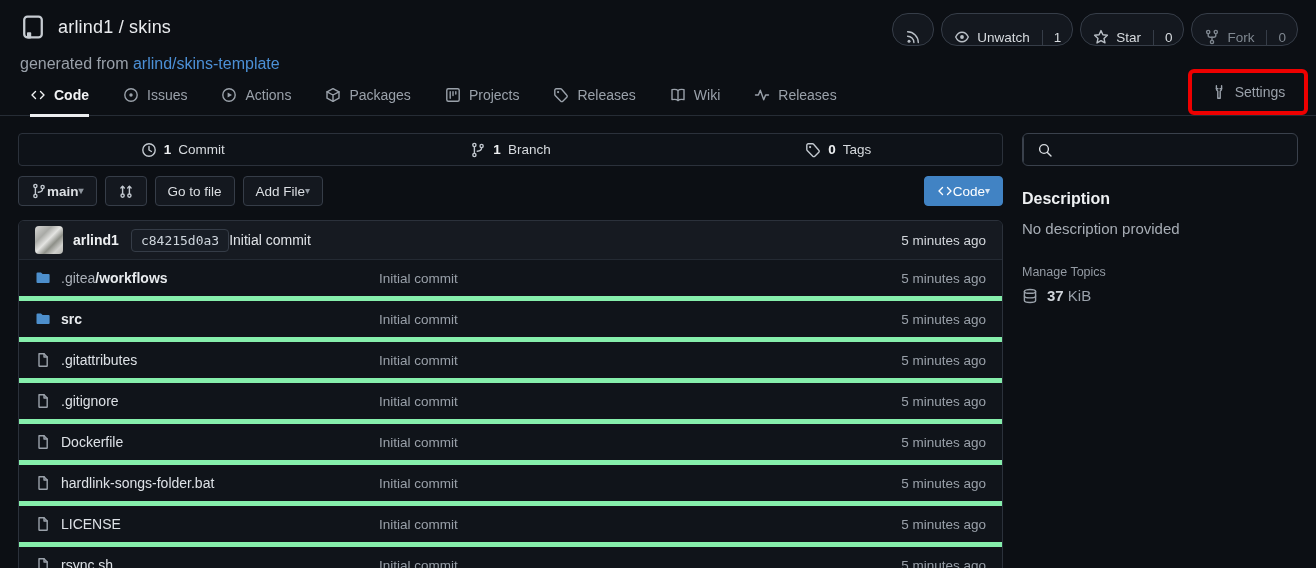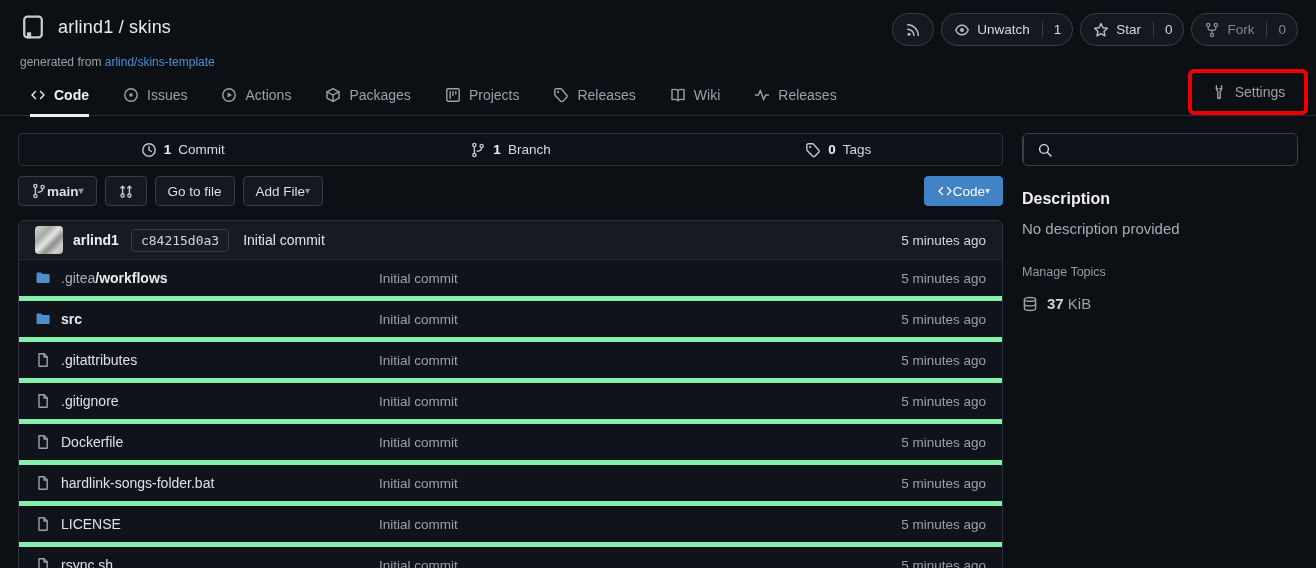--- a/index.html
+++ b/index.html
@@ -10,24 +10,24 @@
   }
   .ic{width:16px;height:16px;flex:none;display:block}
   .ic path,.ic circle,.ic rect,.ic line,.ic polyline,.ic polygon,.ic ellipse{
     fill:none;stroke:currentColor;stroke-width:1.4;stroke-linecap:round;stroke-linejoin:round}
   .ic .fill{fill:currentColor;stroke:none}
   
   .rep-head{position:absolute;left:20px;top:14px;display:flex;align-items:center;gap:12px}
   .rep-head .ic{width:26px;height:26px;color:#c7ccd2}
   .rep-title{font-size:18px;color:#e9ebee;letter-spacing:.2px}
   .rep-title .bold{font-weight:normal}
-  .gen-line{position:absolute;left:20px;top:55px;font-size:12px;color:#99a0a9}
+  .gen-line{position:absolute;left:20px;top:55px;font-size:16px;color:#99a0a9}
   .gen-line a{color:#4c90d6;text-decoration:none;cursor:pointer}
   .head-actions{position:absolute;right:18px;top:13px;display:flex;gap:7px}
-  .hbtn{display:flex;align-items:center;height:31px;border:1px solid #363d48;border-radius:16px;
+  .hbtn{display:flex;align-items:flex-end;height:31px;border:1px solid #363d48;border-radius:16px;
         background:#14181f;color:#d7dbdf;font-size:13.5px;overflow:hidden;cursor:pointer}
   .hbtn .seg{display:flex;align-items:center;gap:7px;padding:0 12px}
   .hbtn .cnt{display:flex;align-items:center;padding:0 11px;border-left:1px solid #363d48}
   .hbtn .ic{color:#b9bfc6}
   .hbtn.dim,.hbtn.dim .ic{color:#7f8790}
   
   .tabbar{position:absolute;left:0;top:78px;width:1316px;height:37px;border-bottom:1px solid #262c35}
   .tabs{display:flex;align-items:stretch;gap:34px;padding-left:30px;height:100%}
   .tab{display:flex;align-items:center;gap:8px;color:#9aa1aa;font-size:14px;cursor:pointer;
        border-bottom:3px solid transparent;margin-bottom:-2px;padding-bottom:2px}
@@ -52,21 +52,21 @@
   .code-btn .ic{color:#fff}
   .code-btn .caret{color:#d6e5f4}
   
   .ftable{margin-top:14px;border:1px solid #2b313b;border-radius:6px;overflow:hidden;background:#10141a}
   .crow{height:38px;display:flex;align-items:center;padding:0 16px;background:#161a21;
         border-bottom:1px solid #242a33;font-size:14px}
   .avatar{width:28px;height:28px;border-radius:4px;margin-right:10px;
         background:linear-gradient(135deg,#d8d8d6 0%,#a9aaa6 30%,#e4e4e2 48%,#8e9089 65%,#cfcfcc 82%,#b4b5b0 100%)}
   .cauthor{font-weight:bold;color:#eef0f2;margin-right:12px;cursor:pointer}
   .chash{font-family:"DejaVu Sans Mono", monospace;font-size:13px;color:#ced5dc;background:#181d25;
-        border:1px solid #353c47;border-radius:4px;padding:3px 9px;margin-right:14px;cursor:pointer}
+        border:1px solid #353c47;border-radius:4px;padding:3px 9px;cursor:pointer}
   .cmsg{color:#e0e3e7;cursor:pointer}
   .ctime{margin-left:auto;color:#d3d7dc;font-size:13.5px}
   .frow{height:36px;display:flex;align-items:center;padding:0 16px;border-bottom:5px solid #86efac;font-size:14px}
   .frow:last-child{border-bottom:none}
   .fname{width:344px;display:flex;align-items:center;gap:10px;box-sizing:border-box;cursor:pointer}
   .fname .ic.folder{color:#4d8fcc}
   .fname .ic.file{color:#9aa1aa}
   .nm{color:#dde1e6}
   .nm .pre{color:#aab0b8}
   .frow.is-folder .nm-main{font-weight:bold;color:#e7eaed}
@@ -76,21 +76,21 @@
   .sidebar{position:absolute;left:1022px;top:133px;width:276px}
   .search{height:31px;border:1px solid #3a414c;border-radius:6px;display:flex;overflow:hidden;background:#0e1218}
   .search input{flex:1;background:transparent;border:none;outline:none;color:#dfe3e7;
         font-family:"Liberation Sans", sans-serif;font-size:13.5px;padding:0 14px}
   .search input::placeholder{color:#878e97}
   .search .sbtn{width:42px;display:flex;align-items:center;justify-content:center;
         border-left:1px solid #3a414c;color:#d7dbdf;cursor:pointer;background:transparent}
   .desc-title{margin-top:24px;font-size:16px;font-weight:bold;color:#eef0f2}
   .desc-body{margin-top:12px;font-size:15px;color:#a7adb5}
   .topics{margin-top:28px;font-size:12.5px;color:#949ba4;cursor:pointer}
-  .size-row{margin-top:16px;display:flex;align-items:center;gap:9px;color:#9aa1aa;font-size:15px}
+  .size-row{margin-top:8px;display:flex;align-items:center;gap:9px;color:#9aa1aa;font-size:15px}
   .size-row b{color:#cfd4da}
 </style>
 </head>
 <body>
 
 <div class="rep-head">
   <svg class="ic" viewBox="0 0 16 16">
     <rect x="2.6" y="1.6" width="10.8" height="12.8" rx="2"></rect>
     <rect class="fill" x="4.3" y="11.2" width="2.6" height="3.8" rx="0.5"></rect>
   </svg>

